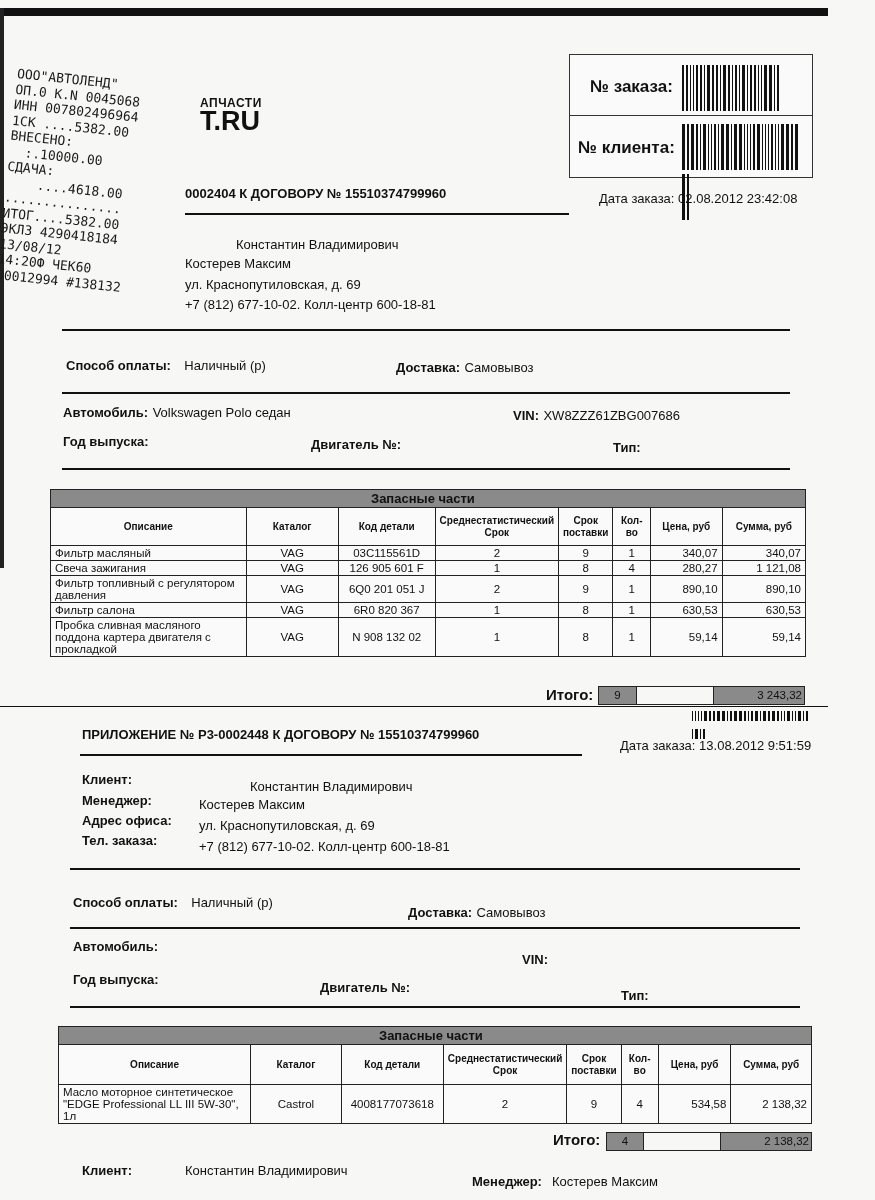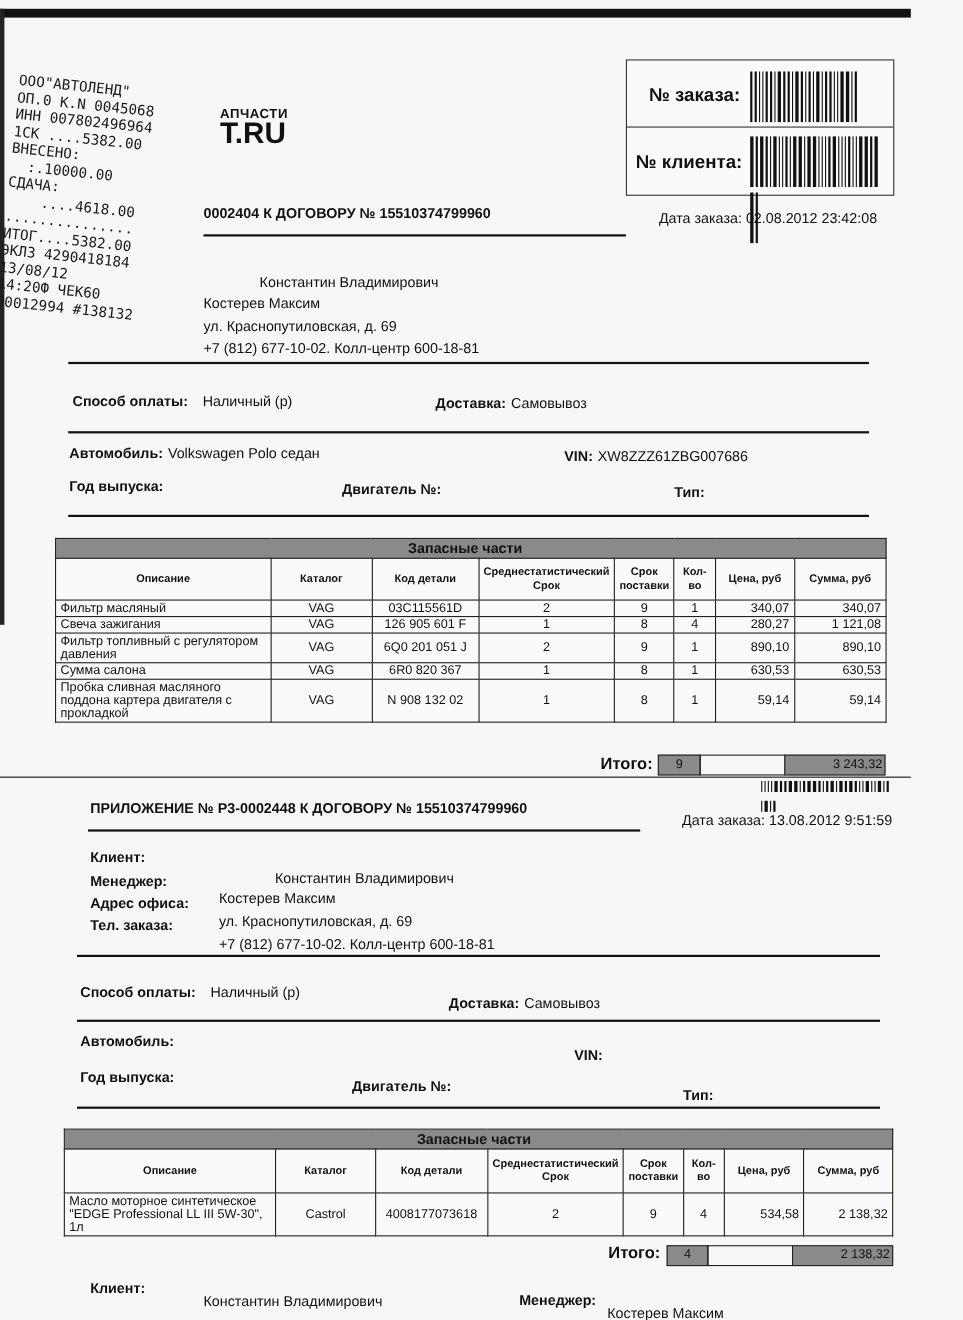--- a/index.html
+++ b/index.html
@@ -14,21 +14,21 @@
   .logo-main { left:200px; top:106px; font-size:27px; font-weight:bold; }
   .barbox { left:569px; top:54px; width:242px; height:122px; border:1px solid #333; background:#fafafa; }
   .barbox .row { position:absolute; left:0; width:242px; height:60px; }
   .barbox .row1 { top:0; border-bottom:1px solid #333; }
   .barbox .row2 { top:61px; }
   .barlbl { position:absolute; font-weight:bold; font-size:17px; }
   .barcode { position:absolute; height:46px; }
   .barcode span { display:inline-block; height:100%; background:#111; margin-right:2px; }
   .hr { height:2px; background:#111; }
   .lbl { font-weight:bold; font-size:13px; }
-  .val { font-size:13px;margin-top:12px; }
+  .val { font-size:13px; }
   table.parts { position:absolute; border-collapse:collapse; font-size:11.5px; background:#fafafa; }
   table.parts td, table.parts th { border:1px solid #222; padding:1px 4px; }
   table.parts th { font-size:10px; font-weight:bold; text-align:center; line-height:12px; }
   table.parts .cap td { background:#8a8a8a; color:#111; font-weight:bold; font-size:13px; height:17px; padding:0; }
   table.parts td.c { text-align:center; }
   table.parts td.r { text-align:right; }
   .totlbl { position:absolute; font-weight:bold; font-size:15px; }
   .totcell { position:absolute; border:1px solid #222; height:17px; font-size:11.5px; line-height:17px; }
   .grey { background:#8a8a8a; }
 </style>
@@ -115,21 +115,21 @@
         <td>Фильтр топливный с регулятором давления</td>
         <td class="c">VAG</td>
         <td class="c">6Q0 201 051 J</td>
         <td class="c">2</td>
         <td class="c">9</td>
         <td class="c">1</td>
         <td class="r">890,10</td>
         <td class="r">890,10</td>
       </tr>
       <tr>
-        <td>Сумма салона</td>
+        <td>Фильтр салона</td>
         <td class="c">VAG</td>
         <td class="c">6R0 820 367</td>
         <td class="c">1</td>
         <td class="c">8</td>
         <td class="c">1</td>
         <td class="r">630,53</td>
         <td class="r">630,53</td>
       </tr>
       <tr>
         <td>Пробка сливная масляного поддона картера двигателя с прокладкой</td>

